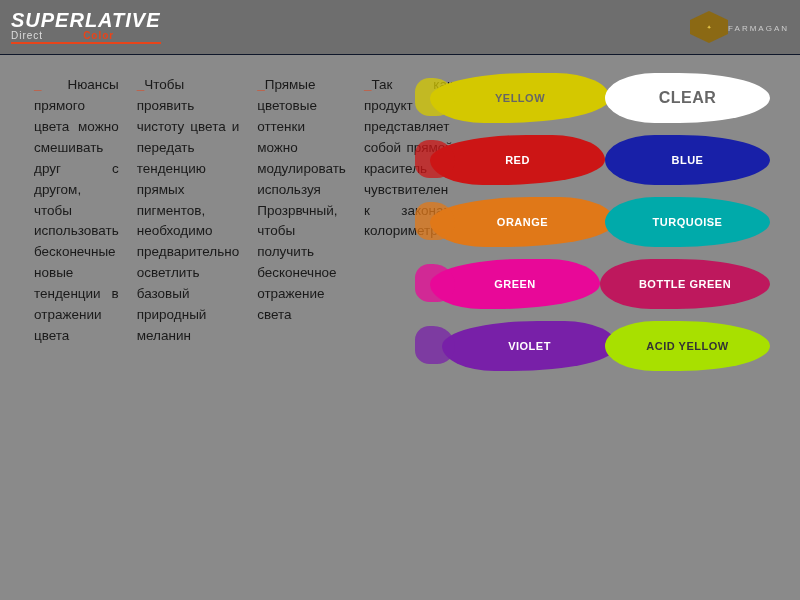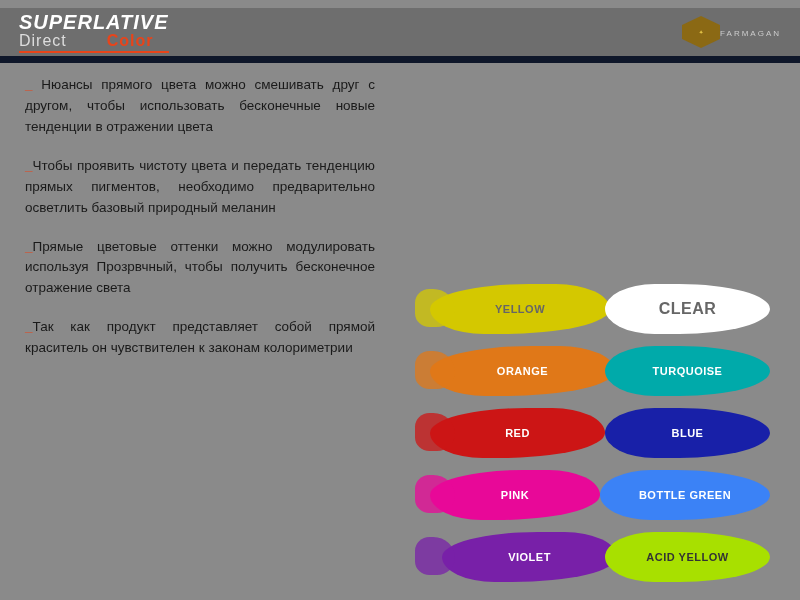--- a/index.html
+++ b/index.html
@@ -8,47 +8,47 @@
       height: 600px;
       background-color: #8a8a8a;
       font-family: Arial, sans-serif;
       overflow: hidden;
       position: relative;
     }
 
     
     .header {
       position: absolute;
-      top: 8px; left: 0; right: 0;
+      top: 0; left: 0; right: 0;
       height: 55px;
       background-color: #6e6e6e;
       display: flex;
       align-items: center;
-      padding: 0 19px;
-      border-bottom: 7px solid #0f172a;
+      padding: 0 11px;
+      border-bottom: 1px solid #0f172a;
     }
 
     .logo-area {
       display: flex;
       flex-direction: column;
       align-items: flex-start;
       margin-right: 20px;
     }
 
     .logo-superlative {
       font-size: 20px;
       font-weight: 900;
       letter-spacing: 1px;
       color: white;
       line-height: 1;
       font-style: italic;
     }
 
     .logo-direct {
-      font-size: 16px;
+      font-size: 10px;
       color: #ddd;
       letter-spacing: 1px;
     }
 
     .logo-underline {
       width: 100%;
       height: 2px;
       background: #e8441a;
       margin-top: 1px;
     }
@@ -79,23 +79,23 @@
     .content {
       position: absolute;
       top: 55px;
       left: 0; right: 0; bottom: 0;
       display: flex;
     }
 
     
     .text-panel {
       width: 400px;
-      padding: 20px 25px;
-      display: flex;
-      flex-direction: column;
+      padding: 20px 34px;
+      display: flex;
+      flex-direction: row;
       gap: 18px;
     }
 
     .text-block {
       color: #1a1a1a;
       font-size: 13.5px;
       line-height: 1.55;
       text-align: justify;
     }
 
@@ -105,21 +105,21 @@
     }
 
     
     .swatches-panel {
       flex: 1;
       position: relative;
       padding: 15px 10px;
       display: flex;
       flex-direction: column;
       align-items: center;
-      justify-content: flex-end;
+      justify-content: flex-start;
       gap: 6px;
     }
 
     .swatch-row {
       display: flex;
       align-items: center;
       position: relative;
       width: 340px;
       height: 52px;
     }
@@ -173,44 +173,44 @@
         <span>YELLOW</span>
       </div>
       <div style="position:absolute;right:0;width:165px;height:50px;background:#ffffff;border-radius:30% 55% 55% 30% / 50% 50% 50% 50%;display:flex;align-items:center;justify-content:center;font-size:16px;font-weight:bold;color:#666;letter-spacing:0.5px;">
         <span>CLEAR</span>
       </div>
 
       <div style="position:absolute;left:-15px;top:8px;width:40px;height:38px;background:#d4c800;border-radius:40% 60% 50% 40%;opacity:0.75;"></div>
     </div>
 
     <div class="swatch-row" style="height:56px;">
+      <div style="position:absolute;left:0;width:175px;height:50px;background:#cc1515;border-radius:55% 30% 60% 30% / 50% 50% 50% 50%;display:flex;align-items:center;justify-content:center;font-size:11px;font-weight:bold;color:#fff;letter-spacing:0.5px;">
+        <span>RED</span>
+      </div>
+      <div style="position:absolute;right:0;width:165px;height:50px;background:#1820a8;border-radius:30% 55% 55% 30% / 50% 50% 50% 50%;display:flex;align-items:center;justify-content:center;font-size:11px;font-weight:bold;color:#fff;letter-spacing:0.5px;">
+        <span>BLUE</span>
+      </div>
+      <div style="position:absolute;left:-15px;top:8px;width:40px;height:38px;background:#cc1515;border-radius:40% 60% 50% 40%;opacity:0.75;"></div>
+    </div>
+
+    <div class="swatch-row" style="height:56px;">
       <div style="position:absolute;left:0;width:185px;height:50px;background:#e07818;border-radius:55% 30% 60% 30% / 50% 50% 50% 50%;display:flex;align-items:center;justify-content:center;font-size:11px;font-weight:bold;color:#fff;letter-spacing:0.5px;">
         <span>ORANGE</span>
       </div>
       <div style="position:absolute;right:0;width:165px;height:50px;background:#00aaaa;border-radius:30% 55% 55% 30% / 50% 50% 50% 50%;display:flex;align-items:center;justify-content:center;font-size:11px;font-weight:bold;color:#fff;letter-spacing:0.5px;">
         <span>TURQUOISE</span>
       </div>
       <div style="position:absolute;left:-15px;top:8px;width:40px;height:38px;background:#e07818;border-radius:40% 60% 50% 40%;opacity:0.75;"></div>
     </div>
 
     <div class="swatch-row" style="height:56px;">
-      <div style="position:absolute;left:0;width:175px;height:50px;background:#cc1515;border-radius:55% 30% 60% 30% / 50% 50% 50% 50%;display:flex;align-items:center;justify-content:center;font-size:11px;font-weight:bold;color:#fff;letter-spacing:0.5px;">
-        <span>RED</span>
-      </div>
-      <div style="position:absolute;right:0;width:165px;height:50px;background:#1820a8;border-radius:30% 55% 55% 30% / 50% 50% 50% 50%;display:flex;align-items:center;justify-content:center;font-size:11px;font-weight:bold;color:#fff;letter-spacing:0.5px;">
-        <span>BLUE</span>
-      </div>
-      <div style="position:absolute;left:-15px;top:8px;width:40px;height:38px;background:#cc1515;border-radius:40% 60% 50% 40%;opacity:0.75;"></div>
-    </div>
-
-    <div class="swatch-row" style="height:56px;">
       <div style="position:absolute;left:0;width:170px;height:50px;background:#e80898;border-radius:55% 30% 60% 30% / 50% 50% 50% 50%;display:flex;align-items:center;justify-content:center;font-size:11px;font-weight:bold;color:#fff;letter-spacing:0.5px;">
-        <span>PINK</span>
-      </div>
-      <div style="position:absolute;right:0;width:170px;height:50px;background:#3b82f6;border-radius:30% 55% 55% 30% / 50% 50% 50% 50%;display:flex;align-items:center;justify-content:center;font-size:11px;font-weight:bold;color:#fff;letter-spacing:0.5px;">
+        <span>GREEN</span>
+      </div>
+      <div style="position:absolute;right:0;width:170px;height:50px;background:#be185d;border-radius:30% 55% 55% 30% / 50% 50% 50% 50%;display:flex;align-items:center;justify-content:center;font-size:11px;font-weight:bold;color:#fff;letter-spacing:0.5px;">
         <span>BOTTLE GREEN</span>
       </div>
       <div style="position:absolute;left:-15px;top:8px;width:40px;height:38px;background:#e80898;border-radius:40% 60% 50% 40%;opacity:0.75;"></div>
     </div>
 
     <div class="swatch-row" style="height:56px;">
       <div style="position:absolute;left:12px;width:175px;height:50px;background:#7820a8;border-radius:55% 30% 60% 30% / 50% 50% 50% 50%;display:flex;align-items:center;justify-content:center;font-size:11px;font-weight:bold;color:#fff;letter-spacing:0.5px;">
         <span>VIOLET</span>
       </div>
       <div style="position:absolute;right:0;width:165px;height:50px;background:#a8e000;border-radius:30% 55% 55% 30% / 50% 50% 50% 50%;display:flex;align-items:center;justify-content:center;font-size:11px;font-weight:bold;color:#333;letter-spacing:0.5px;">

